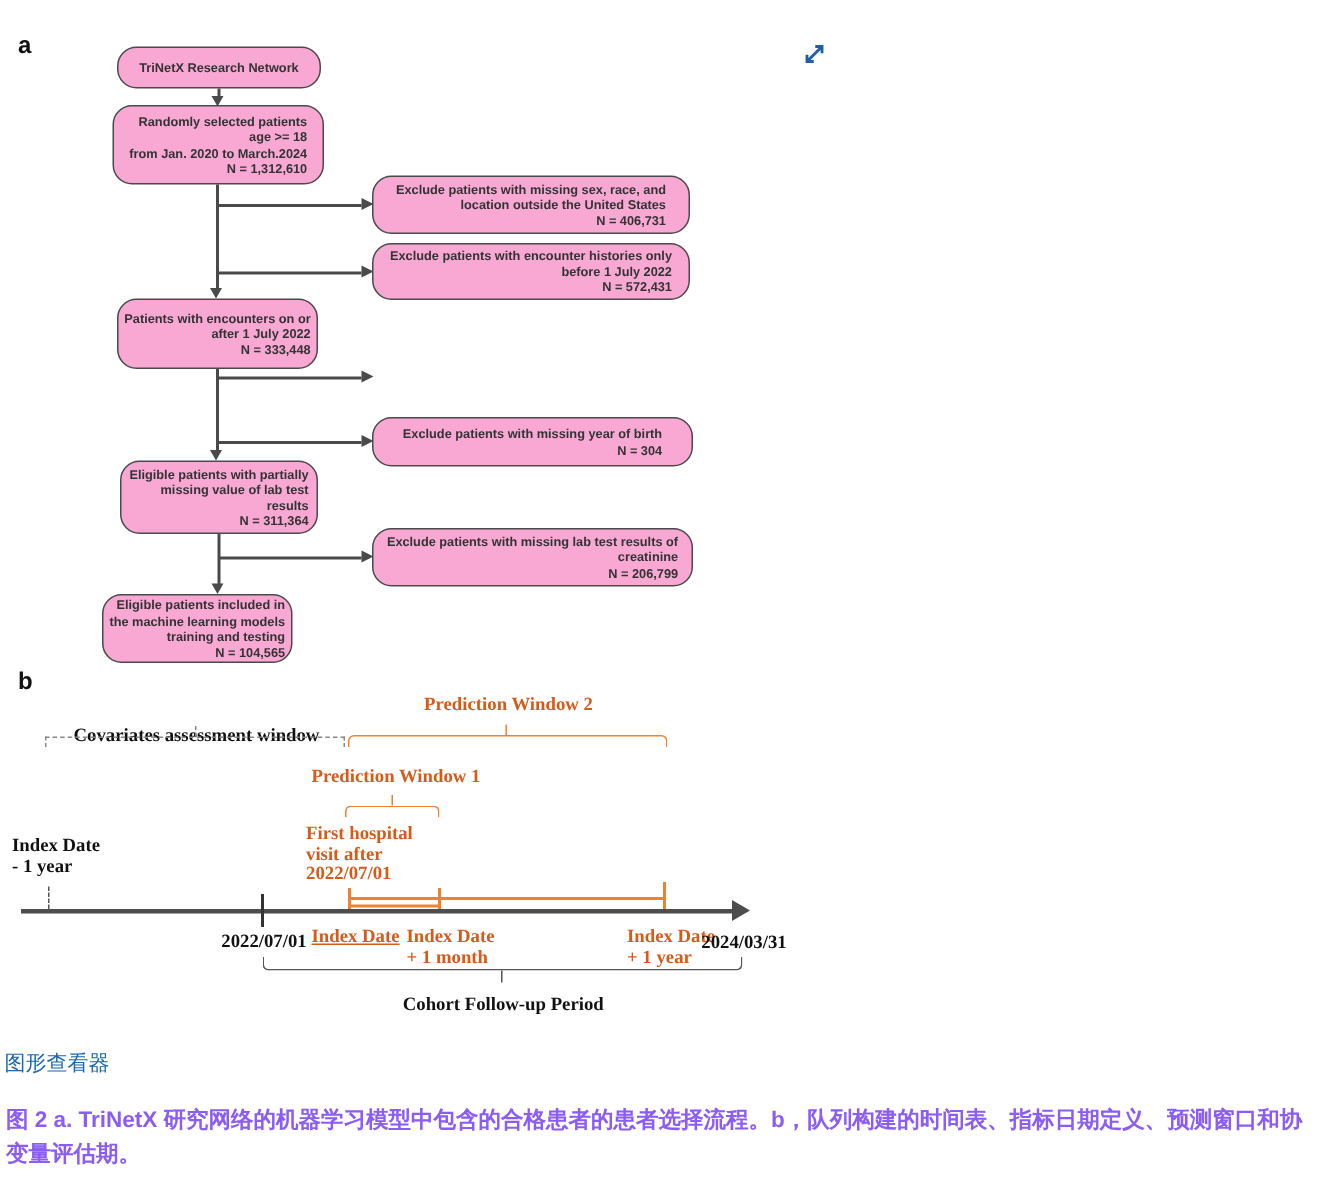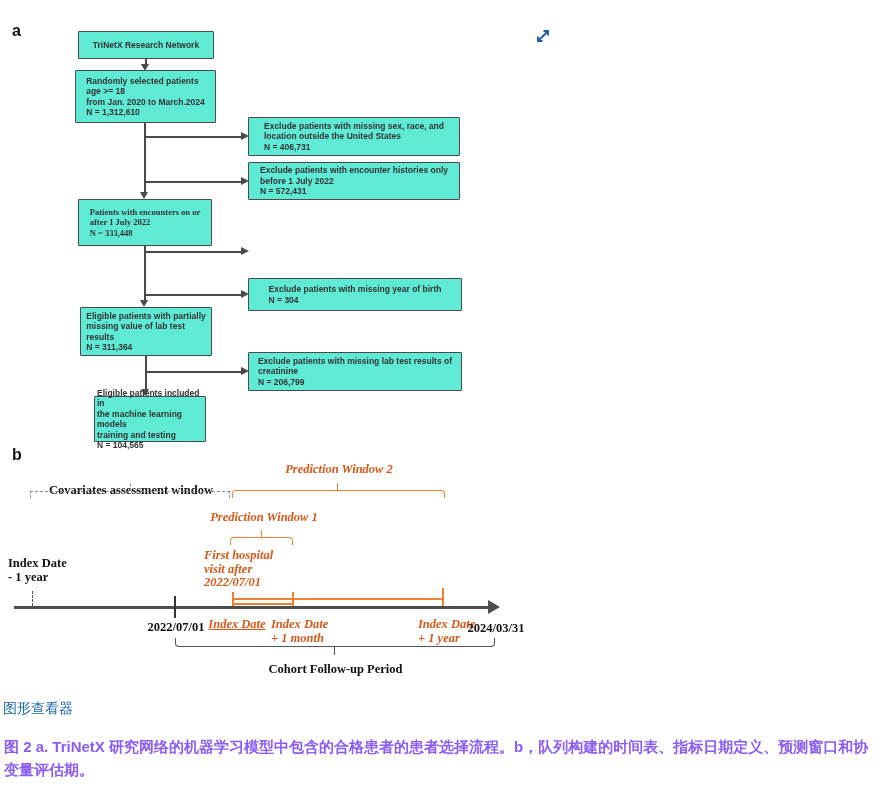--- a/index.html
+++ b/index.html
@@ -10,34 +10,34 @@
     --box-border:#4a4a4a;
     --timeline:#4d4d4d;
   }
   html,body{margin:0;padding:0;background:#fff;}
   .stage{position:relative;width:895px;height:789px;background:#fff;overflow:hidden;
          font-family:"Liberation Sans",sans-serif;}
   .abs{position:absolute;}
   .panel-label{font:bold 16px "Liberation Sans",sans-serif;color:#111;}
   
   .fbox{position:absolute;box-sizing:border-box;border:1.5px solid var(--box-border);
-        border-radius:1px;background:#5eead4;display:flex;align-items:center;justify-content:center;
-        text-align:left;font:bold 8.5px/10.5px "Liberation Sans",sans-serif;color:#333;
+        border-radius:13px;background:#f9a8d4;display:flex;align-items:center;justify-content:center;
+        text-align:right;font:bold 8.5px/10.5px "Liberation Sans",sans-serif;color:#333;
         white-space:pre-line;padding:1px 2px;}
   .vline{position:absolute;width:1.5px;background:var(--box-border);}
   .hline{position:absolute;height:1.5px;background:var(--box-border);}
   .arr-d{position:absolute;width:0;height:0;border-left:4px solid transparent;
          border-right:4px solid transparent;border-top:7px solid var(--box-border);}
   .arr-r{position:absolute;width:0;height:0;border-top:4px solid transparent;
          border-bottom:4px solid transparent;border-left:8px solid var(--box-border);}
   
   .bt{position:absolute;font-family:"Liberation Serif",serif;font-weight:bold;
       font-size:12.5px;line-height:13.5px;color:#111;white-space:pre-line;}
   .bt.center{text-align:center;}
-  .ot{color:var(--orange-text);font-style:italic;}
+  .ot{color:var(--orange-text);}
   .ul{text-decoration:underline;}
   
   .brace-top{position:absolute;box-sizing:border-box;
              border-top:1.5px solid var(--orange-line);
              border-left:1.5px solid var(--orange-line);
              border-right:1.5px solid var(--orange-line);
              border-radius:4px 4px 0 0;}
   .brace-top.dashed{border-top:1.5px dashed #888;border-left:1.5px dashed #888;
                     border-right:1.5px dashed #888;border-radius:0;}
   .tick-up{position:absolute;width:0;border-left:1.5px solid var(--orange-line);}
@@ -81,21 +81,21 @@
   <div class="fbox" style="left:248px;top:117px;width:212px;height:39px;">Exclude patients with missing sex, race, and
 location outside the United States
 N = 406,731</div>
 
   <div class="hline" style="left:145px;top:181px;width:96px;"></div>
   <div class="arr-r" style="left:241px;top:177px;"></div>
   <div class="fbox" style="left:248px;top:162px;width:212px;height:38px;">Exclude patients with encounter histories only
 before 1 July 2022
 N = 572,431</div>
 
-  <div class="fbox" style="left:78px;top:199px;width:134px;height:47px;font-family:Liberation Serif, serif;">Patients with encounters on or
+  <div class="fbox" style="left:78px;top:199px;width:134px;height:47px;">Patients with encounters on or
 after 1 July 2022
 N = 333,448</div>
 
   <div class="vline" style="left:144px;top:246px;height:55px;"></div>
   <div class="arr-d" style="left:140px;top:300px;"></div>
 
   <div class="hline" style="left:145px;top:251px;width:96px;"></div>
   <div class="arr-r" style="left:241px;top:247px;"></div>
 
   <div class="hline" style="left:145px;top:294px;width:96px;"></div>
@@ -110,21 +110,21 @@
 
   <div class="vline" style="left:145px;top:356px;height:34px;"></div>
   <div class="arr-d" style="left:141px;top:389px;"></div>
 
   <div class="hline" style="left:146px;top:371px;width:95px;"></div>
   <div class="arr-r" style="left:241px;top:367px;"></div>
   <div class="fbox" style="left:248px;top:352px;width:214px;height:39px;">Exclude patients with missing lab test results of
 creatinine
 N = 206,799</div>
 
-  <div class="fbox" style="left:94px;top:396px;width:112px;height:46px;">Eligible patients included in
+  <div class="fbox" style="left:68px;top:396px;width:127px;height:46px;">Eligible patients included in
 the machine learning models
 training and testing
 N = 104,565</div>
 
   <div class="expand-wrap" style="left:534px;top:27px;">
     <svg width="18" height="18" viewBox="0 0 18 18">
       <path d="M4 14 L14 4 M9.5 4 H14 V8.5 M4 9.5 V14 H8.5" stroke="currentColor" stroke-width="1.9" fill="none"></path>
     </svg>
   </div>
 

